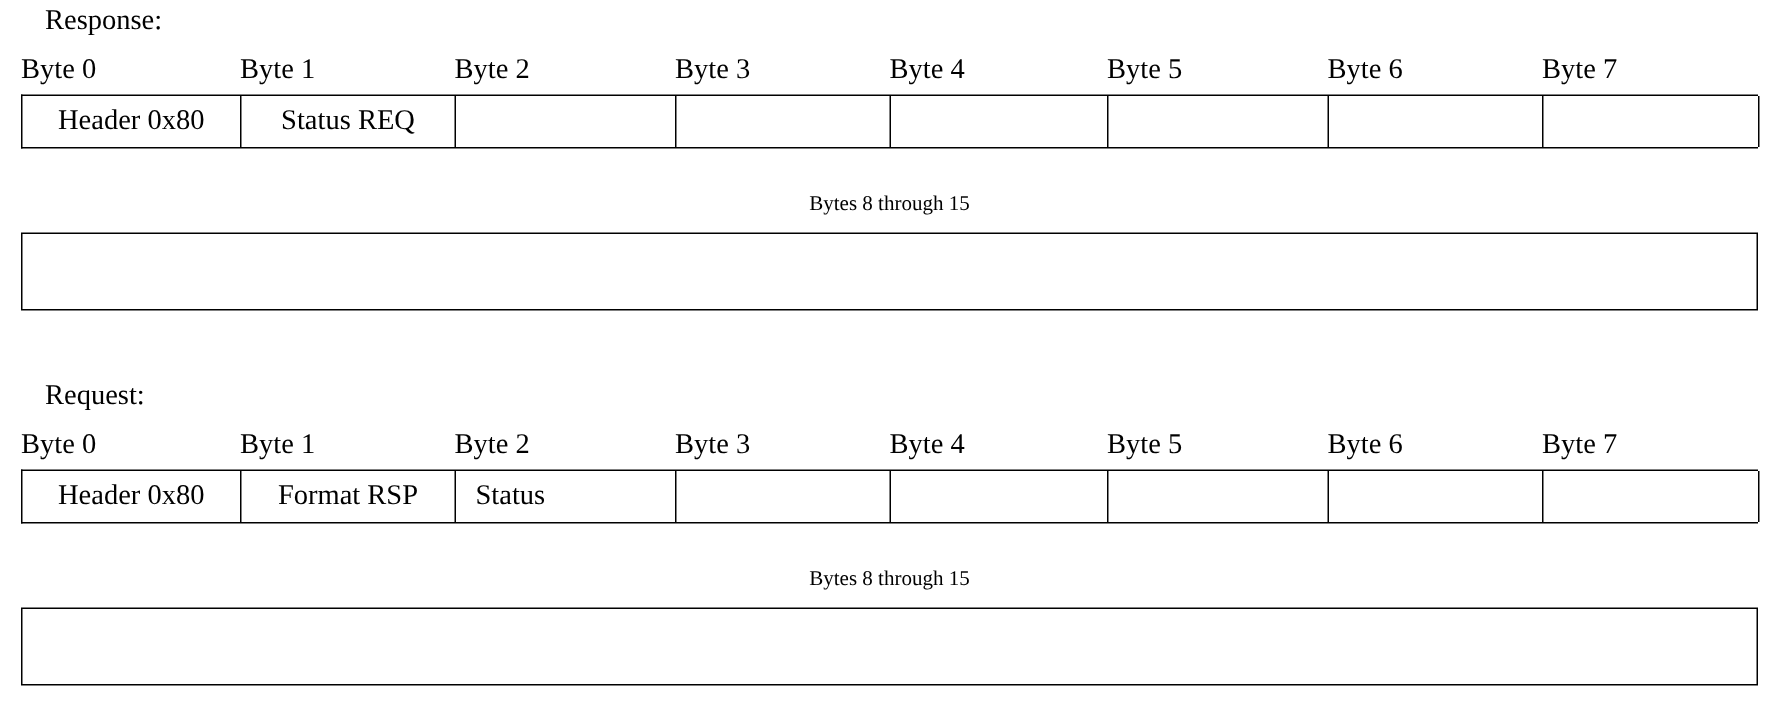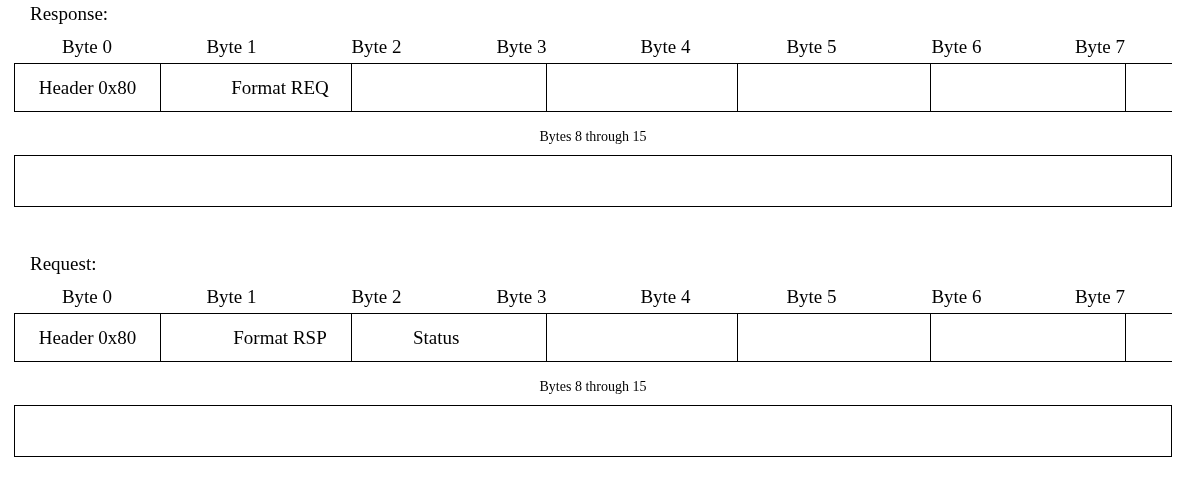--- a/index.html
+++ b/index.html
@@ -49,37 +49,36 @@
     position: absolute;
     left: 14px;
     top: 33px;
     width: 1158px;
     height: 28px;
     display: flex;
   }
   .byte-label {
     font-size: 19px;
     line-height: 28px;
-    text-align: center;
+    text-align: left;
     white-space: nowrap;
   }
 
   
   .byte-row {
     position: absolute;
     left: 14px;
     top: 63px;
     width: 1158px;
-    height: 49px;
+    height: 36px;
     display: flex;
     border: 1px solid #000000;
     border-right: none;
     box-sizing: border-box;
     background: #ffffff;
-    gap: 48px;
   }
   .byte-cell {
     border-right: 1px solid #000000;
     box-sizing: border-box;
     height: 100%;
     display: flex;
     align-items: center;
     font-size: 19px;
     line-height: 22px;
     overflow: hidden;
@@ -124,21 +123,21 @@
       <div class="byte-label" style="flex: 0 0 147px; width: 147px;">Byte 2</div>
       <div class="byte-label" style="flex: 0 0 143px; width: 143px;">Byte 3</div>
       <div class="byte-label" style="flex: 0 0 145px; width: 145px;">Byte 4</div>
       <div class="byte-label" style="flex: 0 0 147px; width: 147px;">Byte 5</div>
       <div class="byte-label" style="flex: 0 0 143px; width: 143px;">Byte 6</div>
       <div class="byte-label" style="flex: 0 0 144px; width: 144px;">Byte 7</div>
     </div>
 
     <div class="byte-row">
       <div class="byte-cell center" style="flex: 0 0 146px; width: 146px;">Header 0x80</div>
-      <div class="byte-cell center" style="flex: 0 0 143px; width: 143px;">Format REQ</div>
+      <div class="byte-cell center" style="flex: 0 0 143px; width: 143px;">Status REQ</div>
       <div class="byte-cell center" style="flex: 0 0 147px; width: 147px;"></div>
       <div class="byte-cell center" style="flex: 0 0 143px; width: 143px;"></div>
       <div class="byte-cell center" style="flex: 0 0 145px; width: 145px;"></div>
       <div class="byte-cell center" style="flex: 0 0 147px; width: 147px;"></div>
       <div class="byte-cell center" style="flex: 0 0 143px; width: 143px;"></div>
       <div class="byte-cell center" style="flex: 0 0 144px; width: 144px;"></div>
     </div>
 
     <div class="tail-caption">Bytes 8 through 15</div>
 

